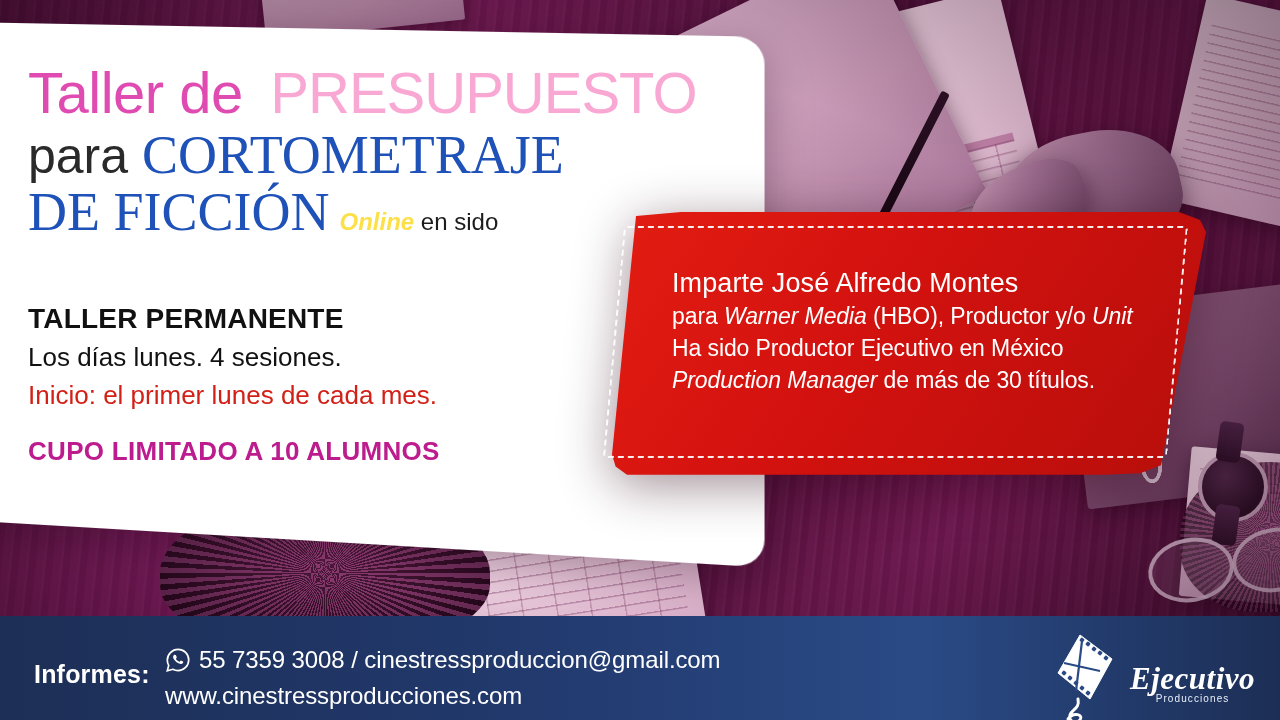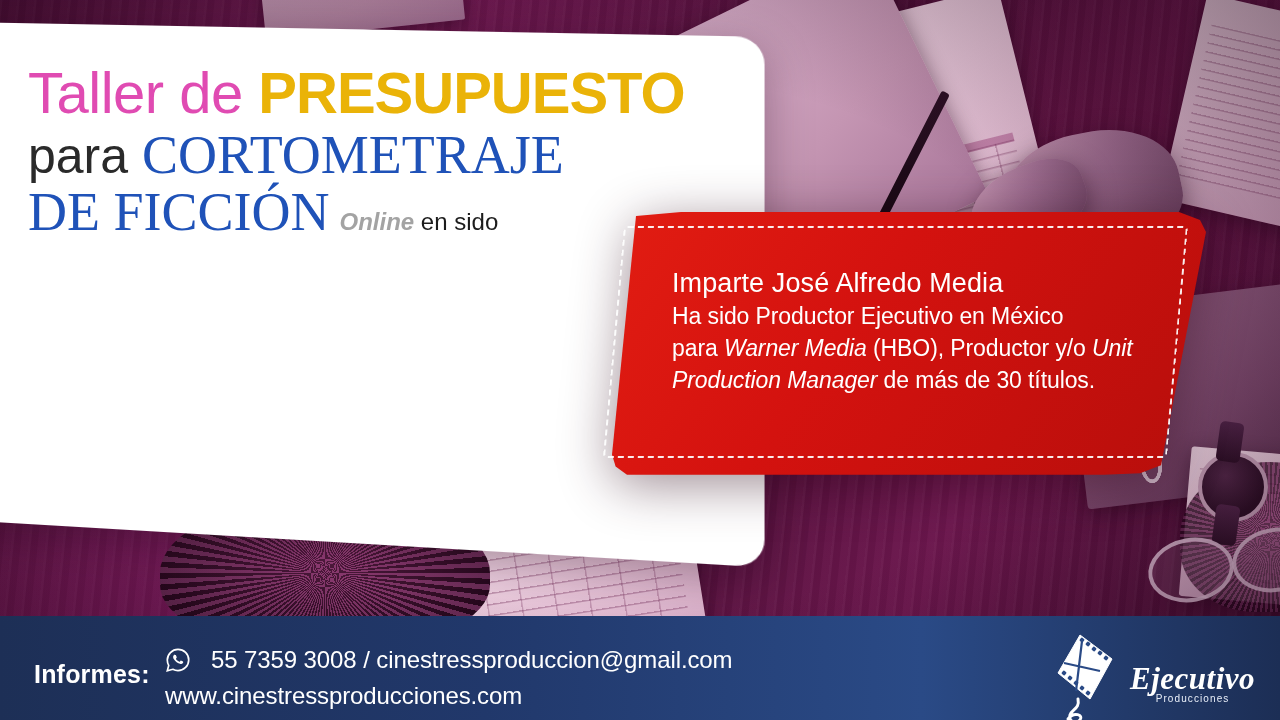--- a/index.html
+++ b/index.html
@@ -148,23 +148,24 @@
   .headline { position: absolute; left: 28px; top: 62px; }
   .line1 {
     font-size: 58px;
     line-height: 62px;
     font-weight: 400;
     color: #e04bb2;
     letter-spacing: -0.5px;
     white-space: nowrap;
   }
   .line1 .strong {
-    font-weight: 700;
-    color: #eab308;
+    font-weight: 400;
+    color: #f9a8d4;
     letter-spacing: -1px;
+    margin-left: 12px;
   }
   .line2 {
     font-size: 50px;
     line-height: 58px;
     color: #2a2a2a;
     white-space: nowrap;
     margin-top: 2px;
   }
   .serif-blue {
     font-family: "Liberation Serif", serif;
@@ -172,21 +173,21 @@
     font-size: 54px;
     letter-spacing: 0px;
   }
   .line3 {
     white-space: nowrap;
     margin-top: -4px;
   }
   .line3 .serif-blue { font-size: 54px; }
   .online {
     font-size: 24px;
-    color: #a3a3a3;
+    color: #fde047;
     font-style: italic;
     font-weight: 700;
     margin-left: 10px;
   }
   .envivo {
     font-size: 24px;
     color: #1c1c1c;
     font-style: normal;
     font-weight: 400;
   }
@@ -296,21 +297,20 @@
     top: 26px;
     color: #ffffff;
   }
   .c-row {
     display: flex;
     align-items: center;
     font-size: 24px;
     line-height: 36px;
     font-weight: 400;
     letter-spacing: -.1px;
-    gap: 12px;
   }
   .wa-icon { margin-right: 8px; display: inline-flex; }
 
   
   .logo {
     position: absolute;
     right: 20px;
     top: 12px;
     width: 210px;
     height: 110px;
@@ -405,32 +405,38 @@
         <span>Taller de </span><span class="strong">PRESUPUESTO</span>
       </div>
       <div class="line2">
         <span>para </span><span class="serif-blue">CORTOMETRAJE</span>
       </div>
       <div class="line3">
         <span class="serif-blue">DE FICCIÓN</span><span class="online">Online</span><span class="envivo"> en sido</span>
       </div>
     </div>
 
+    <div class="details">
+      <div class="d-perm">TALLER PERMANENTE</div>
+      <div class="d-days">Los días lunes. 4 sesiones.</div>
+      <div class="d-start">Inicio: el primer lunes de cada mes.</div>
+      <div class="d-cupo">CUPO LIMITADO A 10 ALUMNOS</div>
+    </div>
 
   </div>
 
   <div class="red-panel">
     <div class="red-shape"></div>
     <div class="red-dash"></div>
     <div class="red-text">
-      <div class="r-name">Imparte José Alfredo Media</div>
-      <div class="r-body">Ha sido Productor Ejecutivo en México</div>
+      <div class="r-name">Imparte José Alfredo Montes</div>
       <div class="r-body">
         <span>para </span><i>Warner Media</i><span> (HBO), Productor y/o </span><i>Unit</i>
       </div>
+      <div class="r-body">Ha sido Productor Ejecutivo en México</div>
       <div class="r-body">
         <i>Production Manager</i><span> de más de 30 títulos.</span>
       </div>
     </div>
   </div>
 
   <div class="footer">
 
     <div class="informes">Informes:</div>
 

